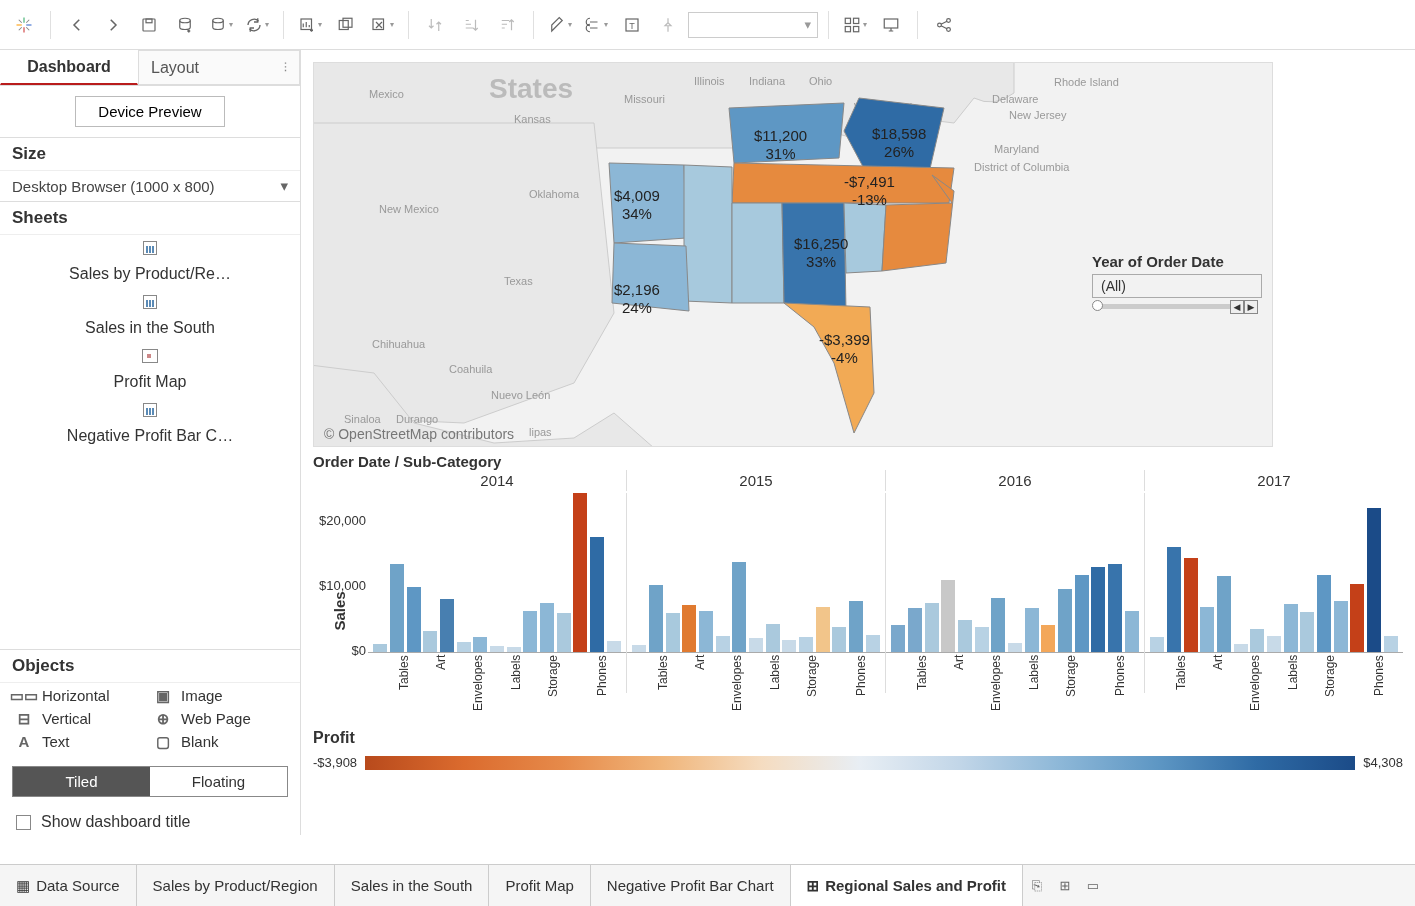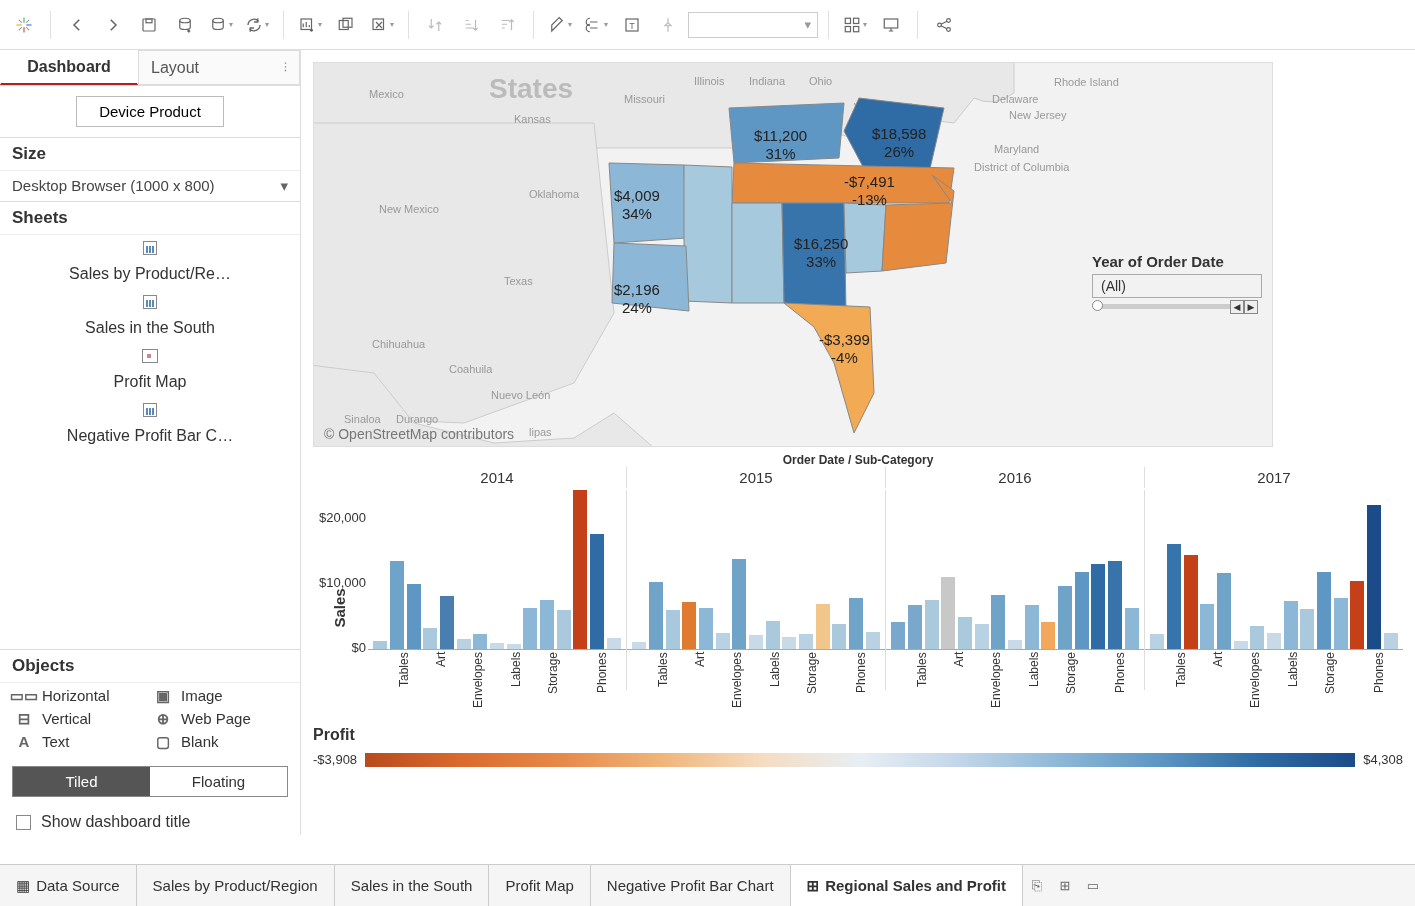--- a/index.html
+++ b/index.html
@@ -12,21 +12,21 @@
   .filter-box { width:130px; height:26px; border:1px solid #ccc; background:#fff; display:flex; align-items:center; justify-content:flex-end; padding:0 6px; color:#999; }
   .main { display:flex; height:785px; }
   .sidebar { width:301px; border-right:1px solid #ddd; display:flex; flex-direction:column; background:#fff; }
   .sb-tabs { display:flex; height:36px; border-bottom:1px solid #ddd; }
   .sb-tab { flex:1; display:flex; align-items:center; justify-content:center; border:1px solid transparent; font-size:16px; }
   .sb-tab.active { font-weight:bold; border-bottom:2px solid #b91c1c; }
   .sb-tab.inactive { background:#fafafa; border:1px solid #ddd; color:#555; justify-content:space-between; padding:0 12px; }
   .device-preview-row { padding:10px 0; display:flex; justify-content:center; }
   .device-preview-btn { border:1px solid #bbb; padding:6px 22px; font-size:15px; background:#fff; }
   .sb-section-hdr { font-size:17px; font-weight:bold; padding:6px 12px; border-top:1px solid #ddd; border-bottom:1px solid #eee; }
-  .size-val { display:flex; justify-content:space-between; padding:6px 12px; font-size:15px; color:#444; }
+  .size-val { display:flex; align-items:center; justify-content:space-between; padding:6px 12px; font-size:15px; color:#444; }
   .sheets-item { display:flex; align-items:center; gap:10px; padding:6px 16px; font-size:16px;flex-direction:column; }
   .sheet-icon { width:16px; height:14px; border:1px solid #888; position:relative; flex-shrink:0; }
   .sheet-icon.bar::before { content:""; position:absolute; bottom:1px; left:2px; right:2px; height:7px; background:linear-gradient(to right,#5a8ab5 30%,transparent 30% 40%,#5a8ab5 40% 65%, transparent 65% 75%, #5a8ab5 75%); }
   .sheet-icon.map::before { content:""; position:absolute; inset:2px; background:radial-gradient(circle at 40% 50%, #c88 30%, transparent 31%); }
   .objects-grid { display:grid; grid-template-columns:1fr 1fr; gap:6px 10px; padding:4px 16px; font-size:15px; }
   .obj-item { display:flex; align-items:center; gap:10px; }
   .obj-icon { width:16px; height:14px; display:flex; align-items:center; justify-content:center; color:#666; font-weight:bold; }
   .tile-float { display:flex; margin:12px; border:1px solid #888; }
   .tile-float > div { flex:1; text-align:center; padding:6px 0; font-size:15px; }
   .tf-active { background:#555; color:#fff; }
@@ -36,21 +36,21 @@
   .map-area { position:relative; width:960px; height:385px; border:1px solid #ddd; background:#f2f2f2; overflow:hidden; }
   .map-credit { position:absolute; bottom:4px; left:10px; color:#777; font-size:14px; }
   .map-label { position:absolute; text-align:center; font-size:15px; color:#222; line-height:1.2; pointer-events:none; }
   .filter-card { position:absolute; right:10px; top:190px; width:170px; }
   .filter-card-title { font-size:15px; font-weight:bold; margin-bottom:4px; }
   .filter-all { border:1px solid #aaa; padding:3px 8px; font-size:14px; margin-bottom:6px; }
   .slider-bar { height:5px; background:#ccc; position:relative; margin:6px 4px; }
   .slider-handle { position:absolute; left:-4px; top:-4px; width:11px; height:11px; border:1px solid #888; border-radius:50%; background:#fff; }
   .slider-arrows { position:absolute; right:0; top:-4px; display:flex; }
   .slider-arrows span { width:14px; height:14px; border:1px solid #888; background:#eee; font-size:9px; display:flex; align-items:center; justify-content:center; }
-  .chart-title { text-align:center; font-size:12px; font-weight:bold; margin-top:6px; }
+  .chart-title { font-size:15px; font-weight:bold; margin-top:6px; }
   .year-grid { display:flex; margin-left:55px; }
   .year-col { flex:1; text-align:center; font-size:15px; border-right:1px solid #ddd; padding:2px 0; }
   .year-col:last-child { border-right:none; }
   .chart-body { display:flex; height:200px; margin-top:2px; }
   .y-axis { width:55px; position:relative; }
   .y-axis-label { position:absolute; left:0; top:50%; transform:rotate(-90deg) translateX(-50%); transform-origin:18px 0; font-weight:bold; font-size:15px; }
   .y-tick { position:absolute; right:2px; font-size:13px; }
   .bars-region { flex:1; display:flex; }
   .year-block { flex:1; border-right:1px solid #ddd; position:relative; }
   .year-block:last-child{ border-right:none;}
@@ -214,21 +214,21 @@
 
   <div class="sidebar">
     <div class="sb-tabs">
       <div class="sb-tab active">Dashboard</div>
       <div class="sb-tab inactive">
           <span>Layout</span>
           <span style="font-size:13px;color:#888">⫶</span>
         </div>
     </div>
     <div class="device-preview-row">
-        <button class="device-preview-btn">Device Product</button>
+        <button class="device-preview-btn">Device Preview</button>
       </div>
     <div class="sb-section-hdr">Size</div>
     <div class="size-val">
         <span>Desktop Browser (1000 x 800)</span>
         <span style="color:#666">▾</span>
       </div>
     <div class="sb-section-hdr">Sheets</div>
     <div class="sheets-item">
         <span class="sheet-icon bar"></span>
         <span>Sales by Product/Re…</span>

